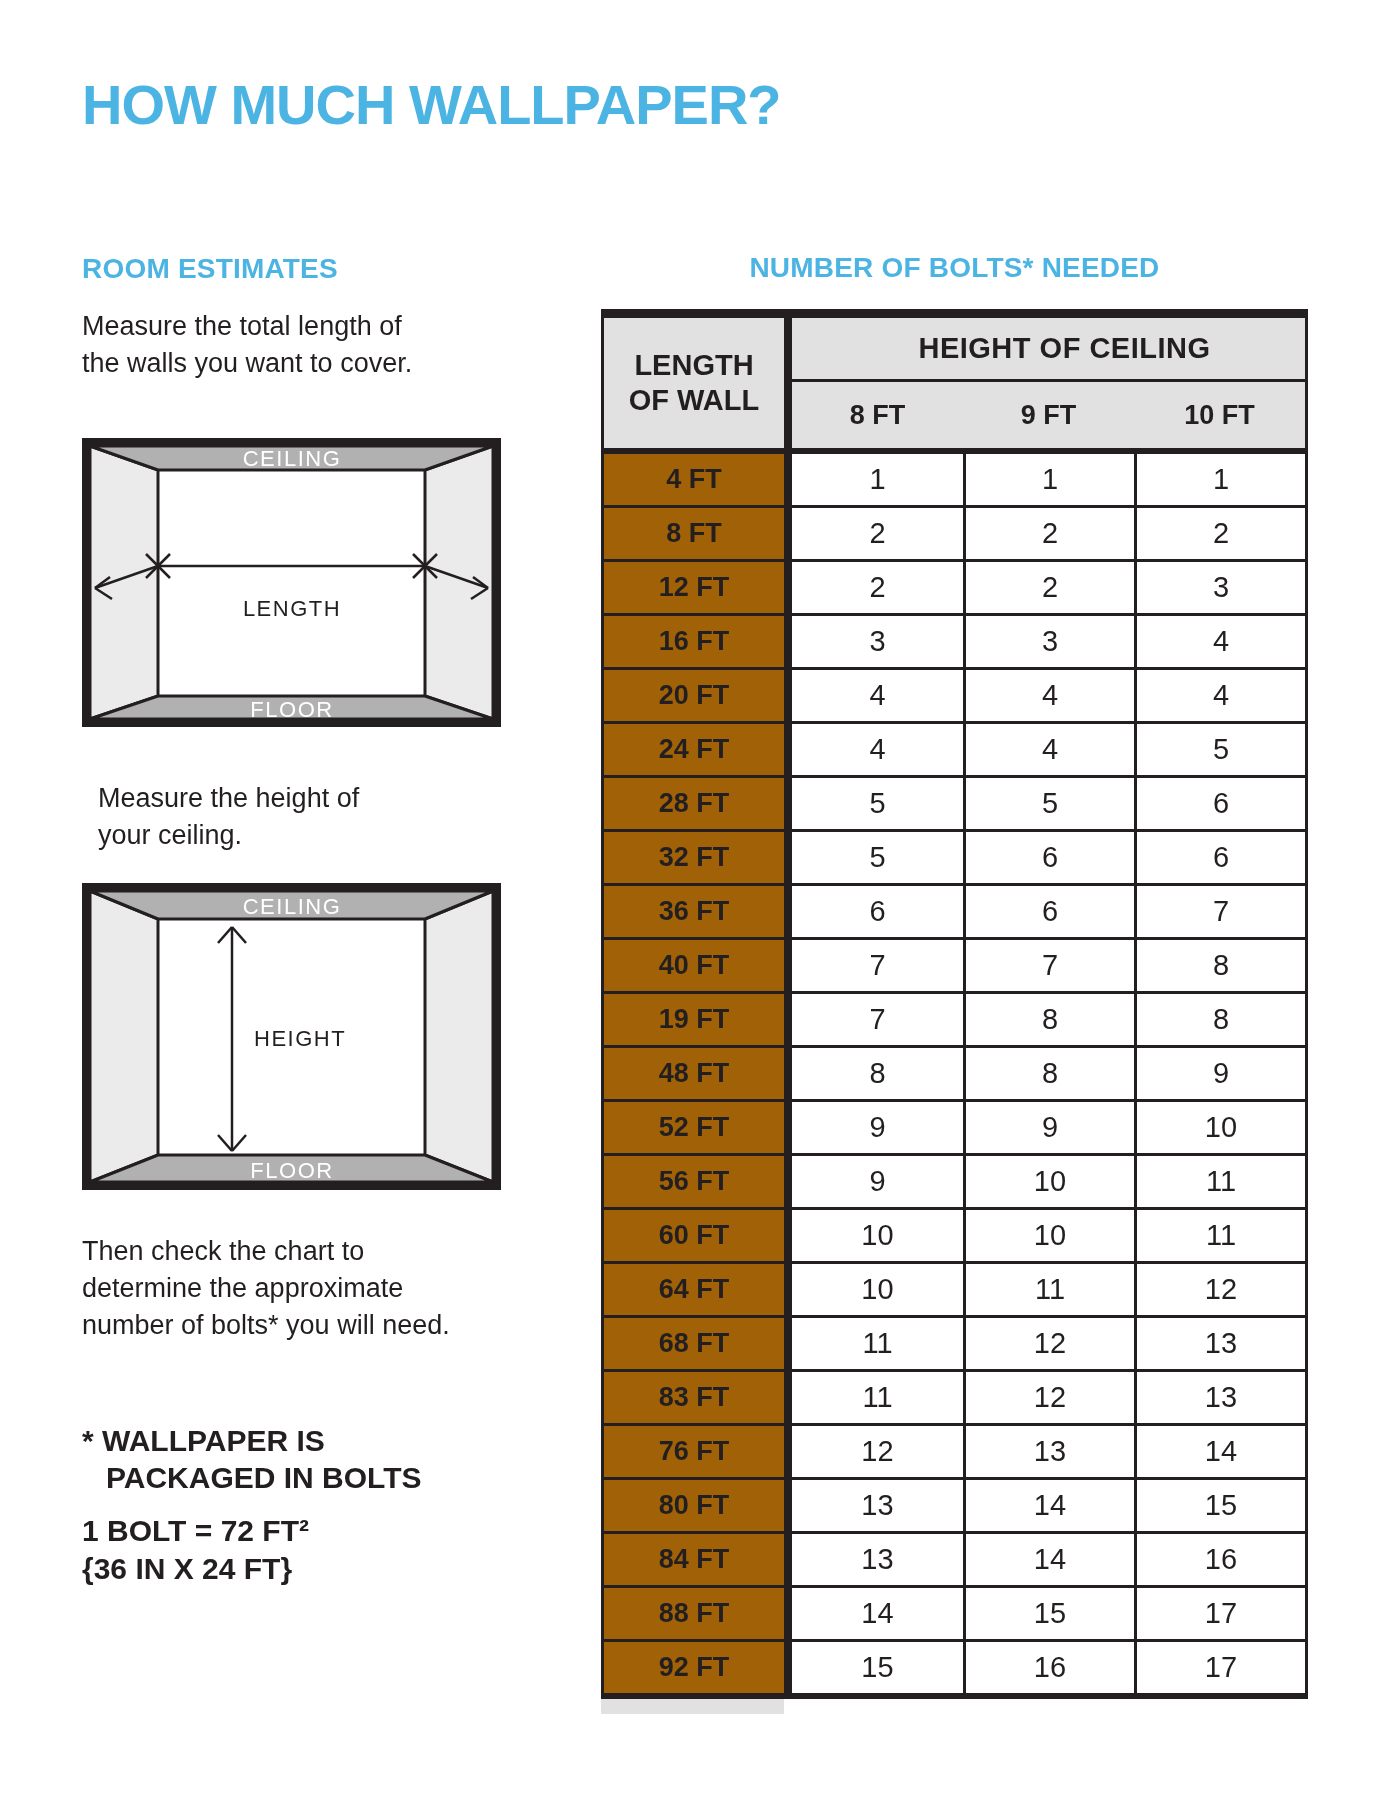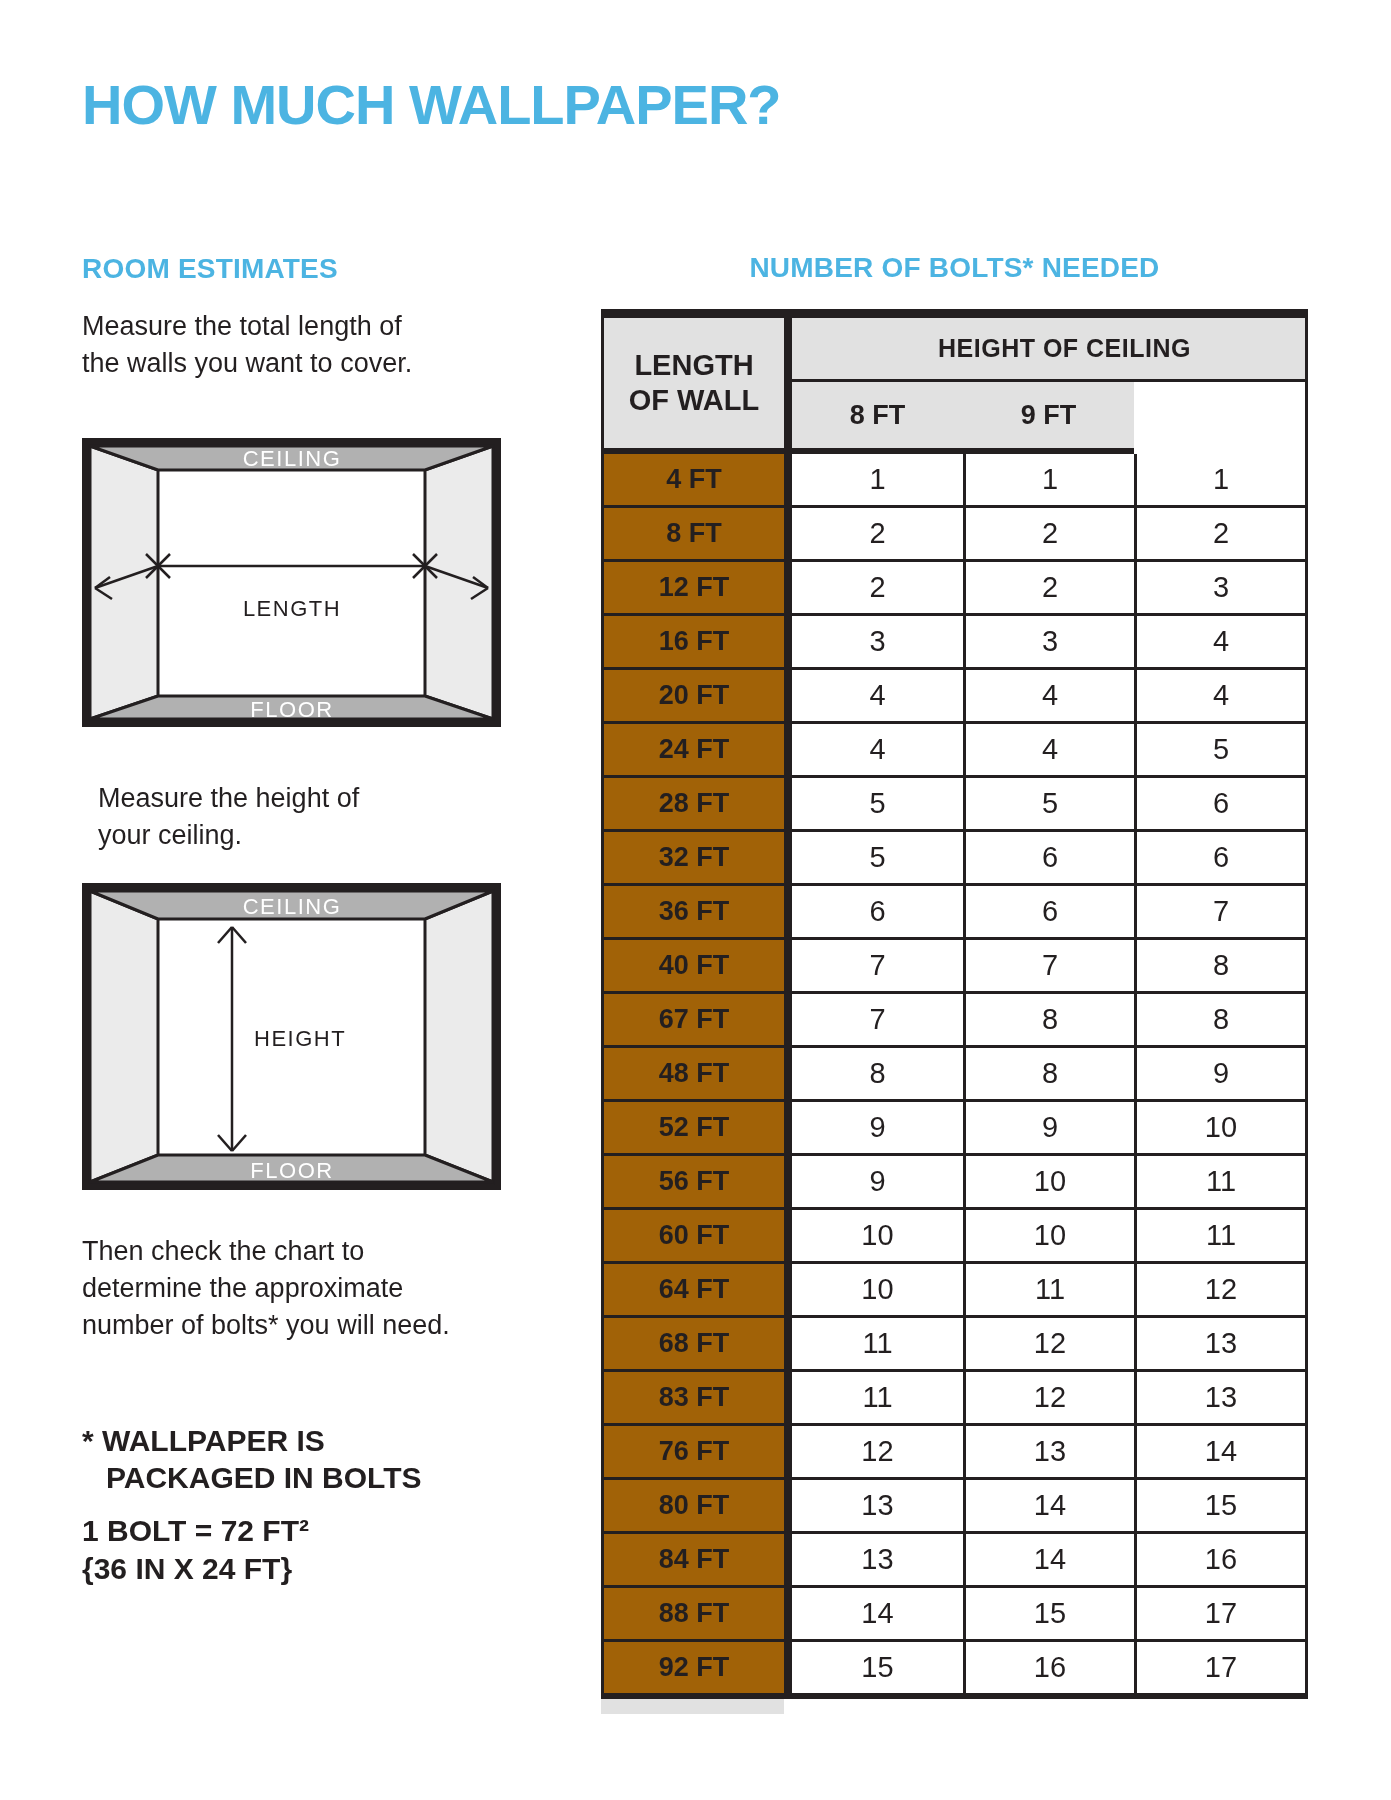--- a/index.html
+++ b/index.html
@@ -47,21 +47,21 @@
   .cell{
     box-sizing:border-box;display:flex;align-items:center;justify-content:center;
     border-bottom:3px solid #231f20;text-align:center;
   }
   .hdr{background:#e1e1e1;font-weight:bold;}
   .label-hdr-cell{
     grid-column:1;grid-row:1 / span 2;border-bottom:6px solid #231f20;
     font-size:29px;line-height:35px;white-space:pre-line;
   }
   .col-divider{grid-column:2;background:#231f20;border-bottom:none;}
-  .group-hdr-cell{grid-column:3 / span 3;grid-row:1;font-size:25px;letter-spacing:.5px;padding-left:32px;}
+  .group-hdr-cell{grid-column:3 / span 3;grid-row:1;font-size:29px;letter-spacing:.5px;padding-left:32px;}
   .col-hdr-cell{grid-row:2;border-bottom:6px solid #231f20;font-size:27px;}
   .ch1{grid-column:3;} .ch2{grid-column:4;} .ch3{grid-column:5;}
   .label-cell{grid-column:1;background:#a16207;font-weight:bold;font-size:27px;}
   .value-cell{background:#ffffff;font-size:29px;}
   .vline{border-left:3px solid #231f20;}
   .grid-stub{
     left:601px;top:1699px;width:183px;height:15px;background:#e1e1e1;
   }
 </style>
 </head>
@@ -135,20 +135,21 @@
 
 <div class="abs section-heading table-heading">NUMBER OF BOLTS* NEEDED</div>
 
 <div class="abs bolt-grid" id="bolt-grid">
   <div class="cell hdr label-hdr-cell">LENGTH
 OF WALL</div>
   <div class="col-divider" id="col-divider" style="grid-row: 1 / 26;"></div>
   <div class="cell hdr group-hdr-cell">HEIGHT OF CEILING</div>
   <div class="cell hdr col-hdr-cell ch1">8 FT</div>
   <div class="cell hdr col-hdr-cell ch2">9 FT</div>
+  <div class="cell hdr col-hdr-cell ch3">10 FT</div>
 
 <div class="cell label-cell">4 FT</div>
     <div class="cell value-cell">1</div>
     <div class="cell value-cell vline">1</div>
     <div class="cell value-cell vline">1</div>
     <div class="cell label-cell">8 FT</div>
     <div class="cell value-cell">2</div>
     <div class="cell value-cell vline">2</div>
     <div class="cell value-cell vline">2</div>
     <div class="cell label-cell">12 FT</div>
@@ -176,21 +177,21 @@
     <div class="cell value-cell vline">6</div>
     <div class="cell value-cell vline">6</div>
     <div class="cell label-cell">36 FT</div>
     <div class="cell value-cell">6</div>
     <div class="cell value-cell vline">6</div>
     <div class="cell value-cell vline">7</div>
     <div class="cell label-cell">40 FT</div>
     <div class="cell value-cell">7</div>
     <div class="cell value-cell vline">7</div>
     <div class="cell value-cell vline">8</div>
-    <div class="cell label-cell">67 FT</div>
+    <div class="cell label-cell">19 FT</div>
     <div class="cell value-cell">7</div>
     <div class="cell value-cell vline">8</div>
     <div class="cell value-cell vline">8</div>
     <div class="cell label-cell">48 FT</div>
     <div class="cell value-cell">8</div>
     <div class="cell value-cell vline">8</div>
     <div class="cell value-cell vline">9</div>
     <div class="cell label-cell">52 FT</div>
     <div class="cell value-cell">9</div>
     <div class="cell value-cell vline">9</div>

